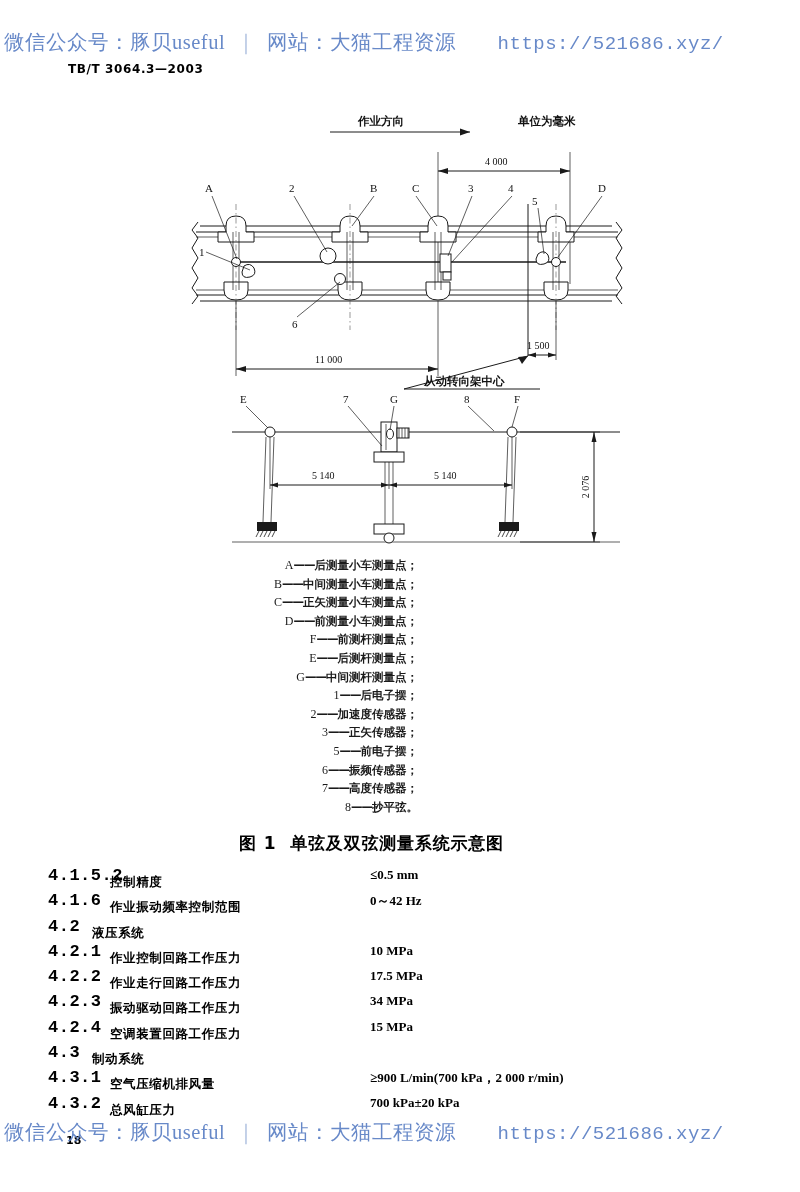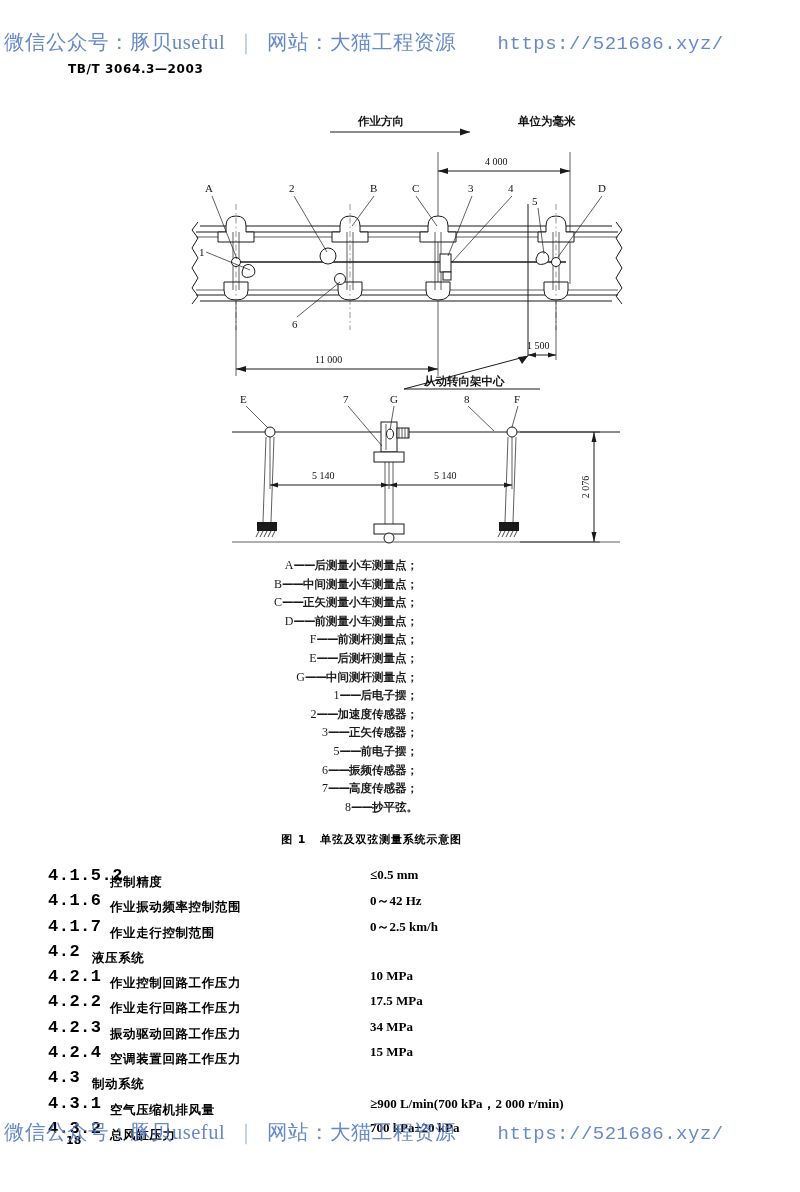--- a/index.html
+++ b/index.html
@@ -103,21 +103,21 @@
   .legend-dash { letter-spacing: -1px; }
 
   
   #fig-caption {
     position: absolute;
     top: 832px;
     left: 0;
     width: 743px;
     text-align: center;
     font-family: "DejaVu Sans", "Liberation Sans", sans-serif;
-    font-size: 11px;
+    font-size: 17px;
     font-weight: bold;
     letter-spacing: 0.8px;
   }
   #fig-caption .cap-gap { display: inline-block; width: 14px; }
 
   
   #clauses {
     position: absolute;
     top: 866px;
     left: 48px;
@@ -422,25 +422,20 @@
   <div class="clause-row">
     <span class="clause-num">4.1.5.2</span>
     <span class="clause-title">控制精度</span>
     <span class="clause-value">≤0.5 mm</span>
   </div>
   <div class="clause-row">
     <span class="clause-num">4.1.6</span>
     <span class="clause-title">作业振动频率控制范围</span>
     <span class="clause-value">0～42 Hz</span>
   </div>
-  <div class="clause-row">
-    <span class="clause-num">4.1.7</span>
-    <span class="clause-title">作业走行控制范围</span>
-    <span class="clause-value">0～2.5 km/h</span>
-  </div>
   <div class="clause-row heading">
     <span class="clause-num">4.2</span>
     <span class="clause-title">液压系统</span>
     <span class="clause-value"></span>
   </div>
   <div class="clause-row">
     <span class="clause-num">4.2.1</span>
     <span class="clause-title">作业控制回路工作压力</span>
     <span class="clause-value">10 MPa</span>
   </div>

